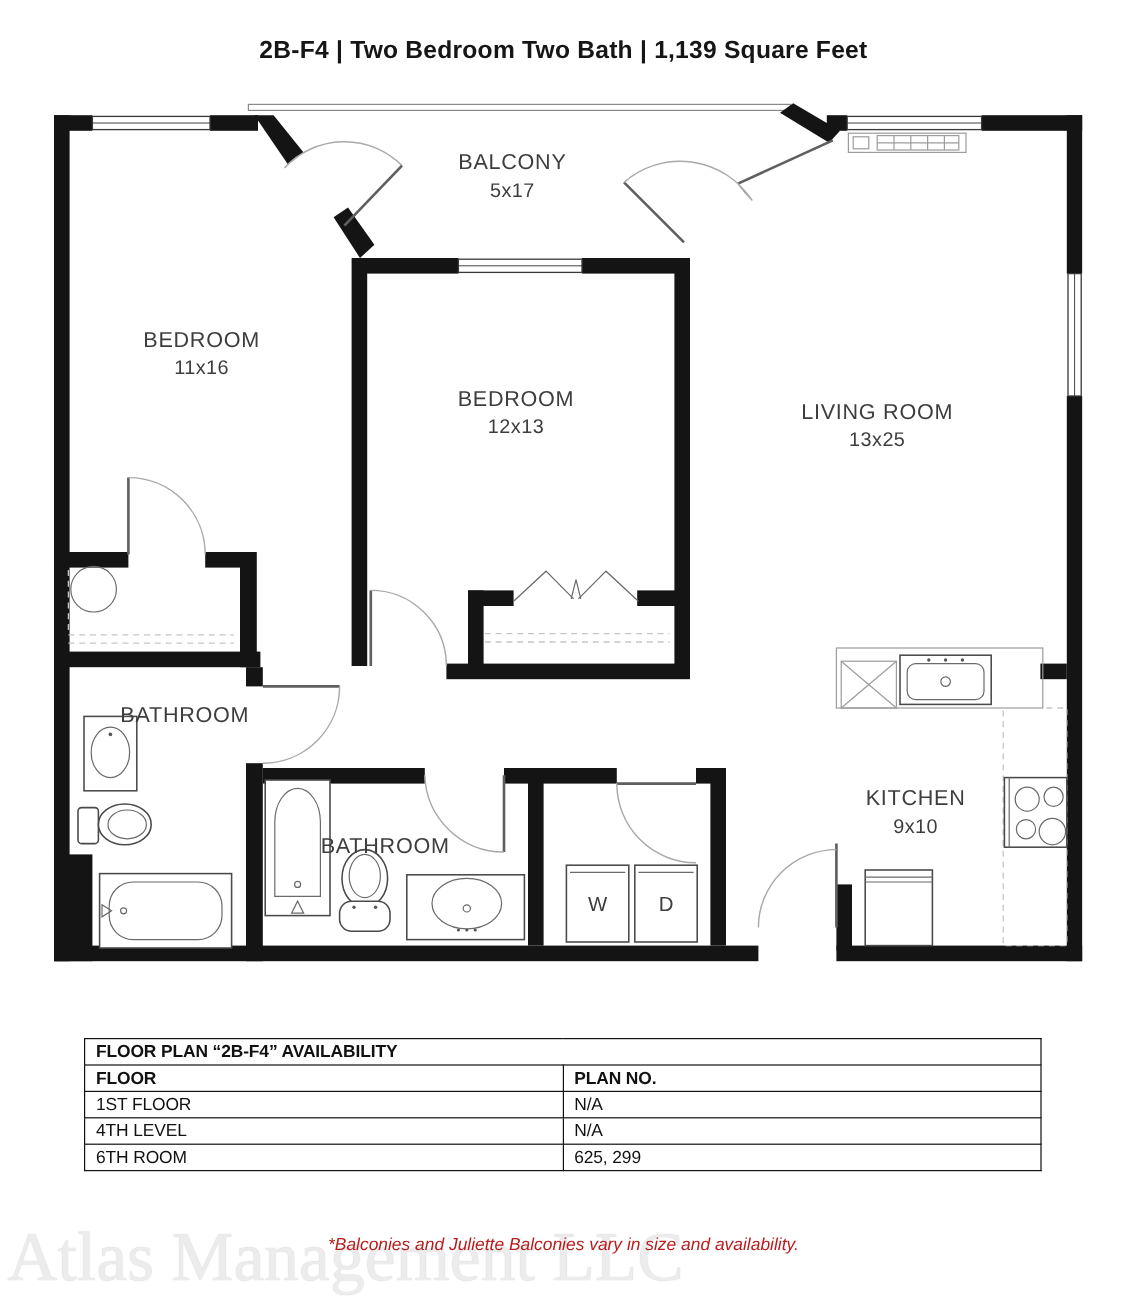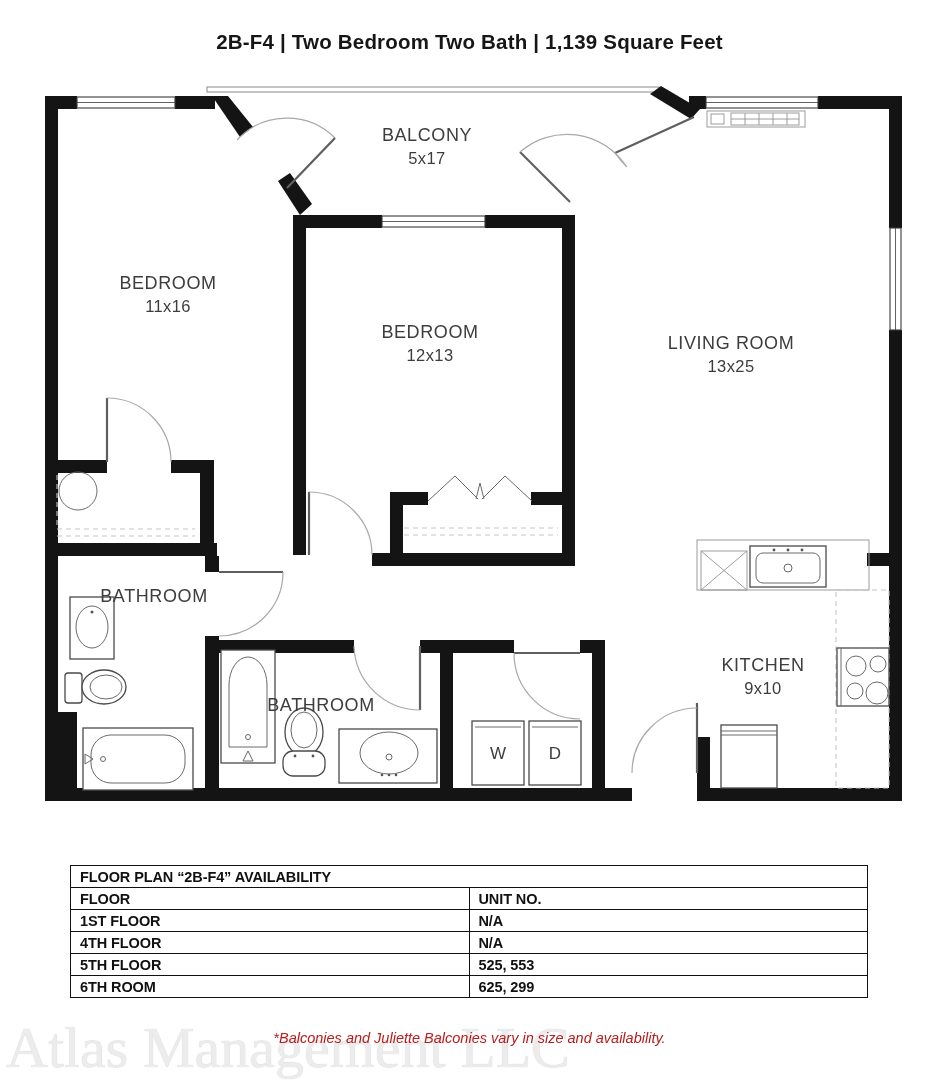--- a/index.html
+++ b/index.html
@@ -16,21 +16,21 @@
   .arc{fill:none;stroke:#a9a9a9;stroke-width:1.2;}
   .leaf{stroke:#5f5f5f;stroke-width:2.2;}
   .dash{fill:none;stroke:#c6c6c6;stroke-width:1.1;stroke-dasharray:5 4;}
   .counter{fill:none;stroke:#9c9c9c;stroke-width:1;}
   .roomlabel{fill:#3d3d3d;font-size:18px;letter-spacing:.6px;text-anchor:middle;}
   .roomdim{fill:#3d3d3d;font-size:16.5px;letter-spacing:.4px;text-anchor:middle;}
   .wdlabel{fill:#3d3d3d;font-size:17px;text-anchor:middle;}
   .avail{position:absolute;left:70px;top:837px;width:798px;border-collapse:collapse;
          table-layout:fixed;margin-top:28px;}
   .avail td{border:1.6px solid #111;height:21px;padding:0 0 0 9px;
-            font-size:14.5px;color:#111;letter-spacing:-.1px;vertical-align:middle;font-weight:bold;}
+            font-size:14.5px;color:#111;letter-spacing:-.1px;vertical-align:middle;}
   .avail .hd{font-weight:700;}
   .avail .lvl{width:108px;}
   .note{position:absolute;left:0;top:1030px;width:939px;text-align:center;
         font-style:italic;font-size:14.5px;color:#b91c1c;}
   .watermark{position:absolute;left:6px;top:1014px;font-family:"Liberation Serif",serif;
              font-size:58px;color:#ececec;text-shadow:0 0 1px #c9c9c9;white-space:nowrap;}
 </style>
 </head>
 <body>
 
@@ -232,33 +232,29 @@
     </g>
   </svg>
 
   <table class="avail">
     <tbody>
         <tr>
       <td class="hd" colspan="2">FLOOR PLAN “2B-F4” AVAILABILITY</td>
     </tr>
     <tr>
       <td class="hd lvl">FLOOR</td>
-      <td class="hd">UNIT NO.</td>
+      <td class="hd">PLAN NO.</td>
     </tr>
     <tr>
       <td class="lvl">1ST FLOOR</td>
       <td>N/A</td>
     </tr>
     <tr>
-      <td class="lvl">4TH FLOOR</td>
+      <td class="lvl">4TH LEVEL</td>
       <td>N/A</td>
-    </tr>
-    <tr>
-      <td class="lvl">5TH FLOOR</td>
-      <td>525, 553</td>
     </tr>
     <tr>
       <td class="lvl">6TH ROOM</td>
       <td>625, 299</td>
     </tr>
   </tbody>
     </table>
 
   <div class="watermark">Atlas Management LLC</div>
   <div class="note">*Balconies and Juliette Balconies vary in size and availability.</div>

